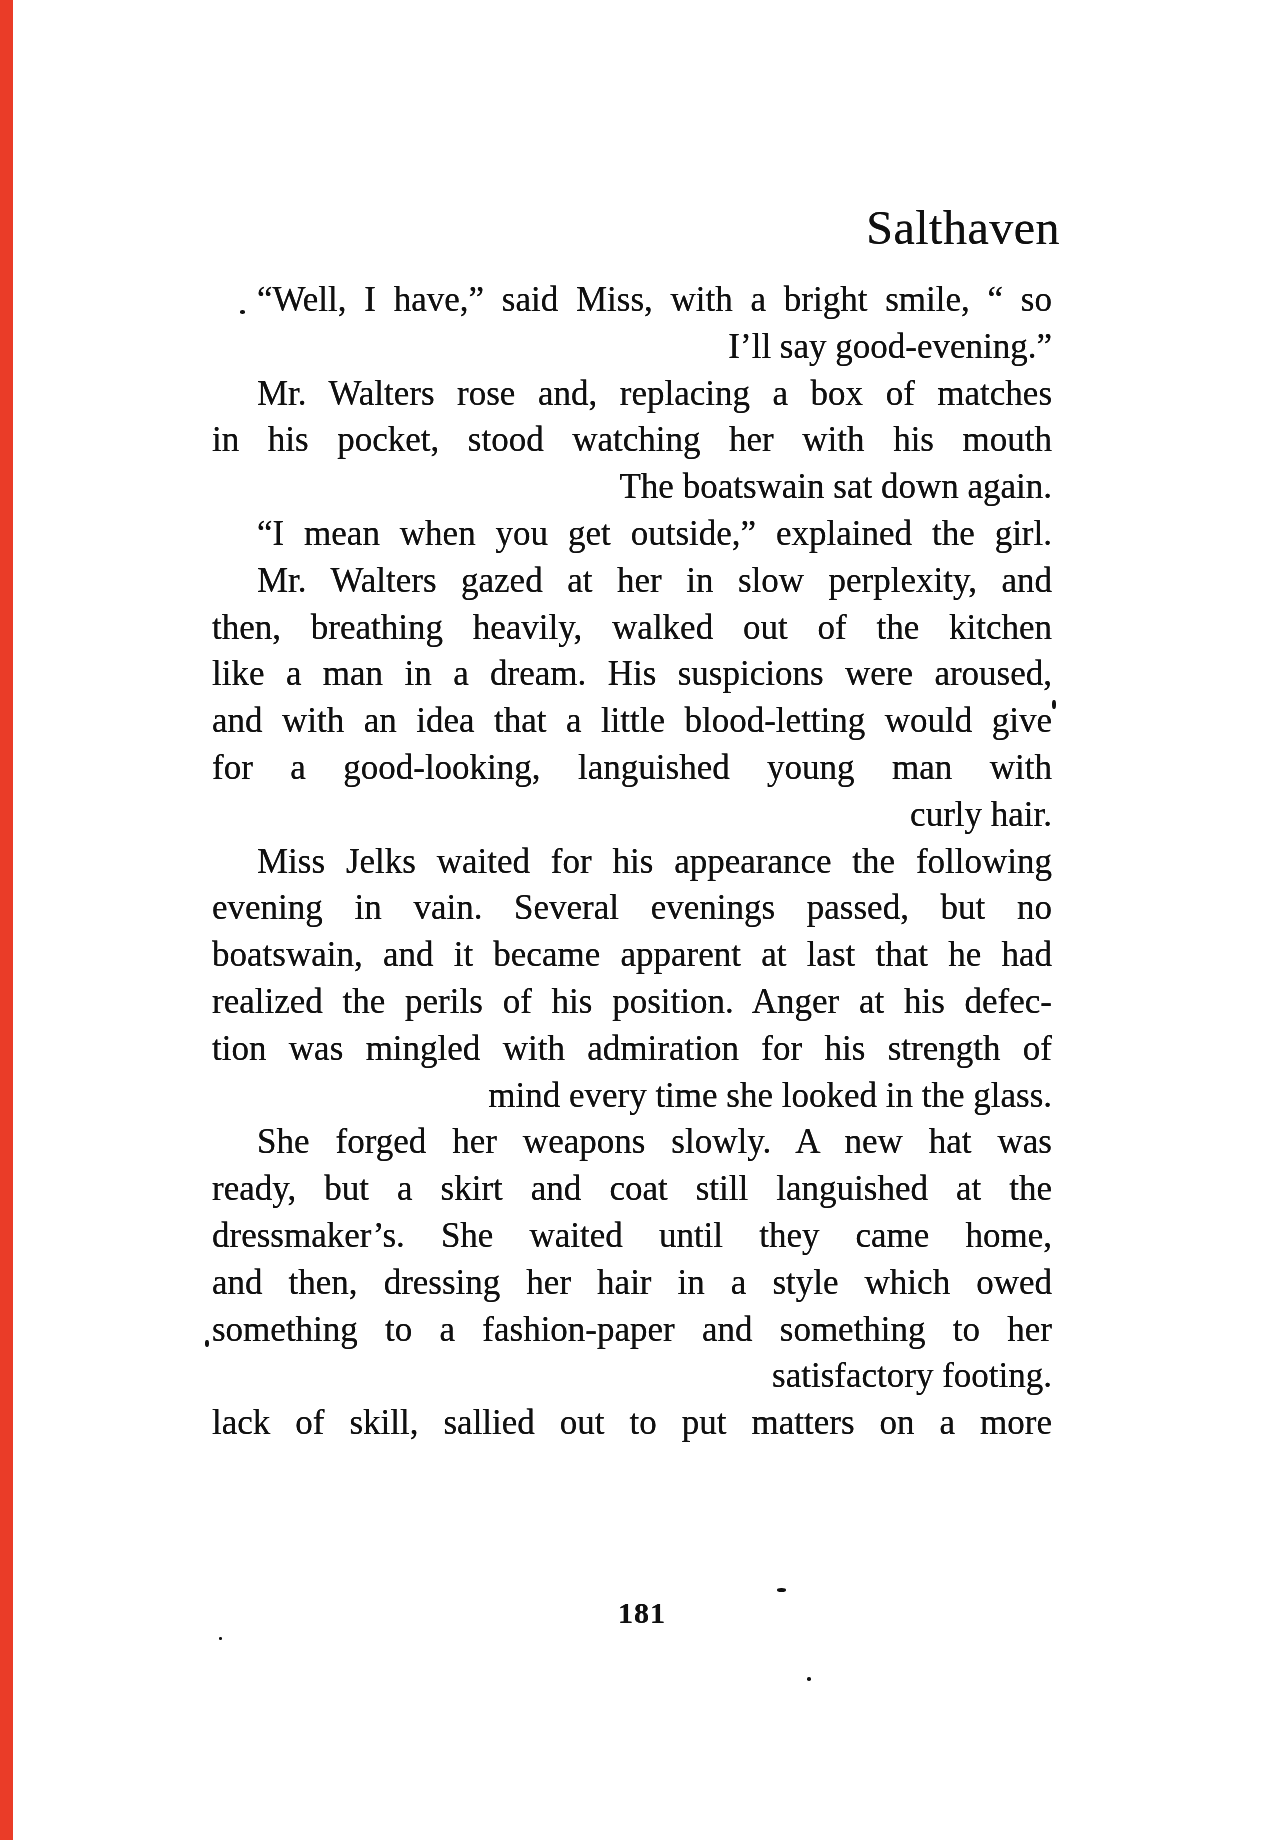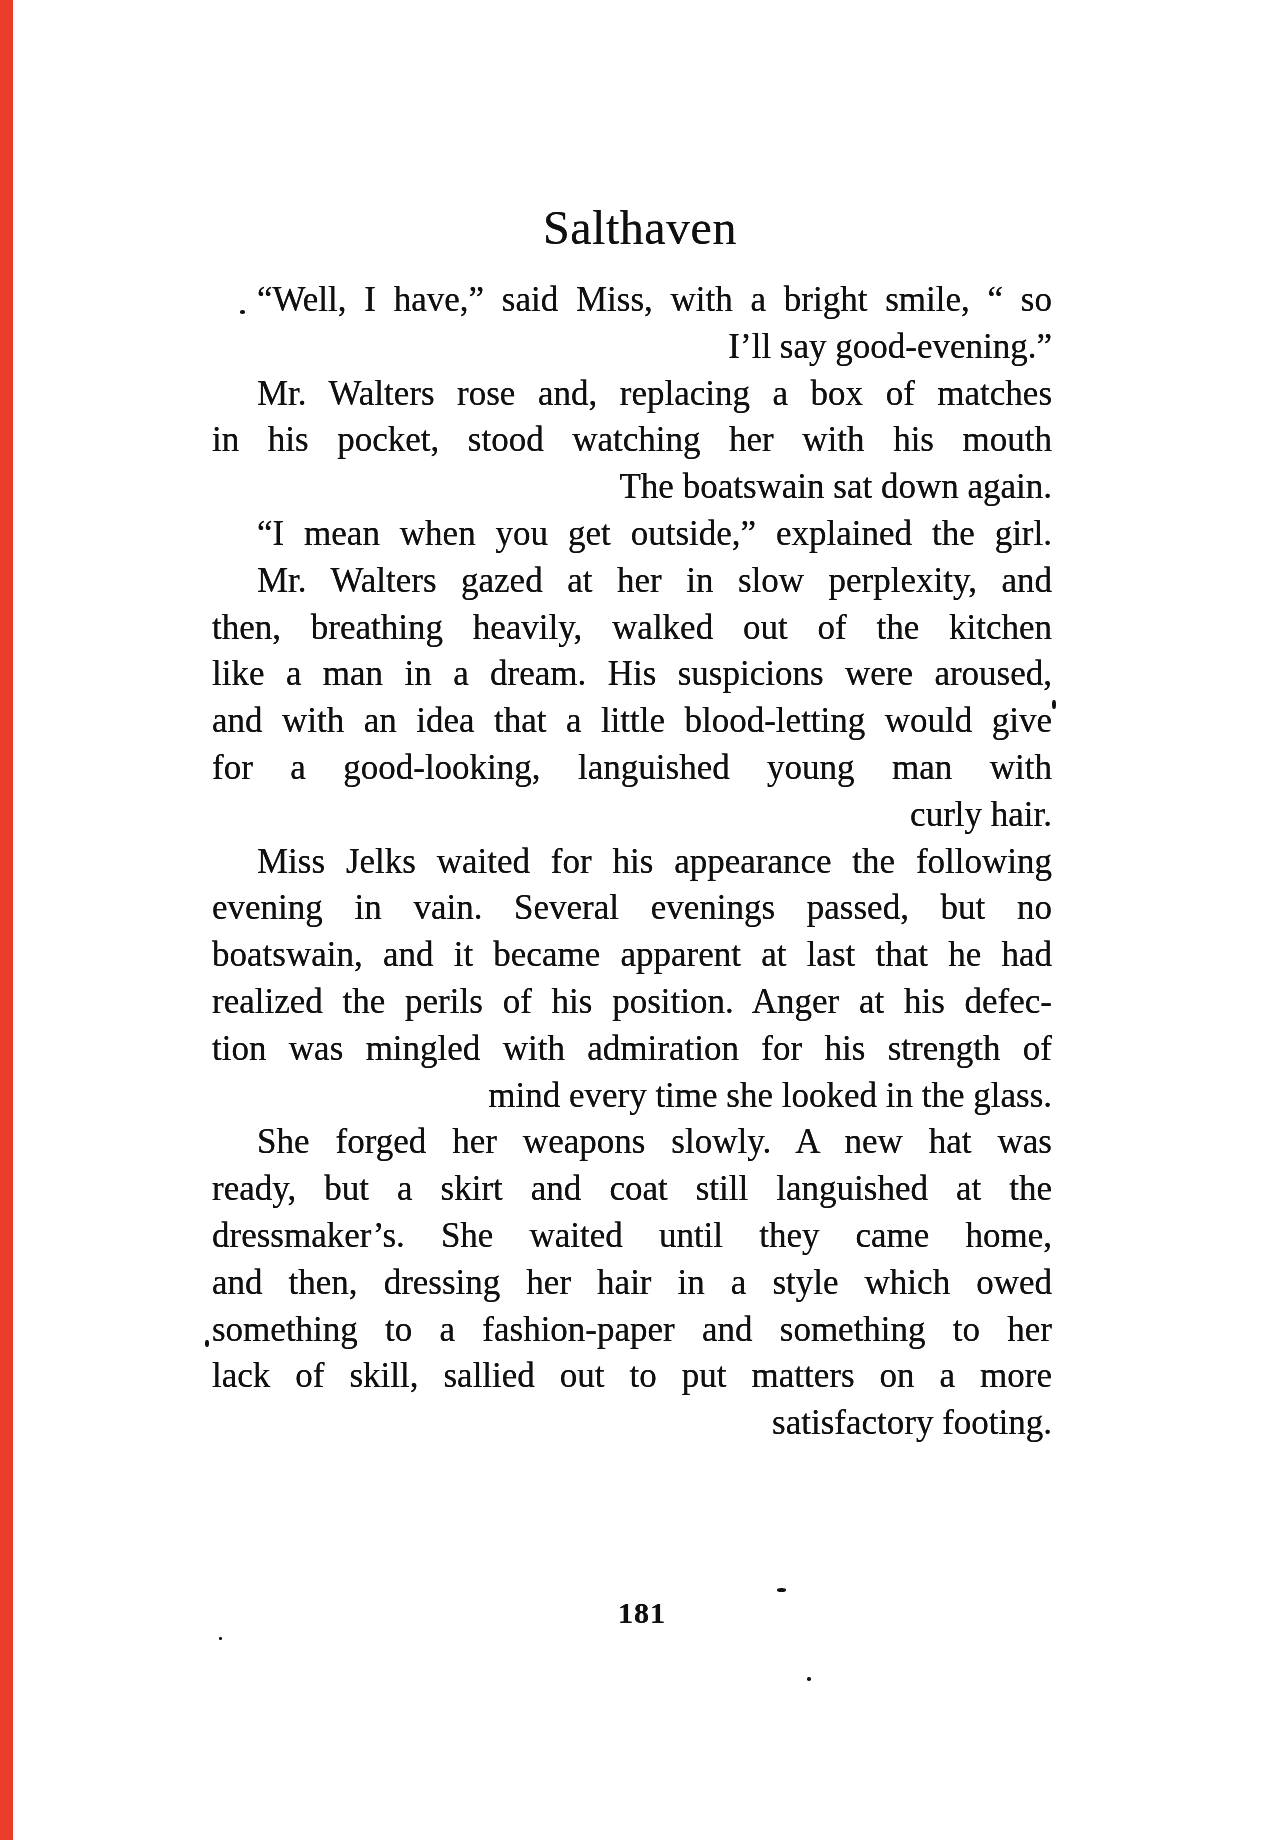--- a/index.html
+++ b/index.html
@@ -10,21 +10,21 @@
     color:var(--ink,#101010);
     font-family:"Liberation Serif","DejaVu Serif",serif;
     overflow:hidden;
   }
   .stripe{
     position:absolute;left:0;top:0;width:13px;height:1840px;
     background:var(--stripe,#ea3c28);
   }
   .title{
     position:absolute;left:220px;top:203px;width:840px;
-    text-align:center;
+    text-align:right;
     font-size:48px;line-height:50px;letter-spacing:0.5px;
     text-shadow:0 0 0.6px currentColor;
     white-space:nowrap;
   }
   .body{
     position:absolute;left:212px;top:277px;width:840px;
   }
   .line{
     font-size:35px;
     height:46.8px;line-height:46.8px;
@@ -70,22 +70,22 @@
       <div class="line j">evening in vain.  Several evenings passed, but no</div>
       <div class="line j">boatswain, and it became apparent at last that he had</div>
       <div class="line j">realized the perils of his position.  Anger at his defec-</div>
       <div class="line j">tion was mingled with admiration for his strength of</div>
       <div class="line">mind every time she looked in the glass.</div>
       <div class="line j i">She forged her weapons slowly.  A new hat was</div>
       <div class="line j">ready, but a skirt and coat still languished at the</div>
       <div class="line j">dressmaker’s.  She waited until they came home,</div>
       <div class="line j">and then, dressing her hair in a style which owed</div>
       <div class="line j">something to a fashion-paper and something to her</div>
+      <div class="line">satisfactory footing.</div>
       <div class="line j">lack of skill, sallied out to put matters on a more</div>
-      <div class="line">satisfactory footing.</div>
     </div>
   <div class="pagenum">181</div>
 <div class="speck" style="left: 240px; top: 310px; width: 5px; height: 4px;"></div>
     <div class="speck" style="left: 1052px; top: 700px; width: 4px; height: 9px;"></div>
     <div class="speck" style="left: 205px; top: 1340px; width: 4px; height: 7px;"></div>
     <div class="speck" style="left: 777px; top: 1588px; width: 9px; height: 4px;"></div>
     <div class="speck" style="left: 219px; top: 1637px; width: 3px; height: 3px;"></div>
     <div class="speck" style="left: 807px; top: 1677px; width: 4px; height: 4px;"></div>
   </div>
 

